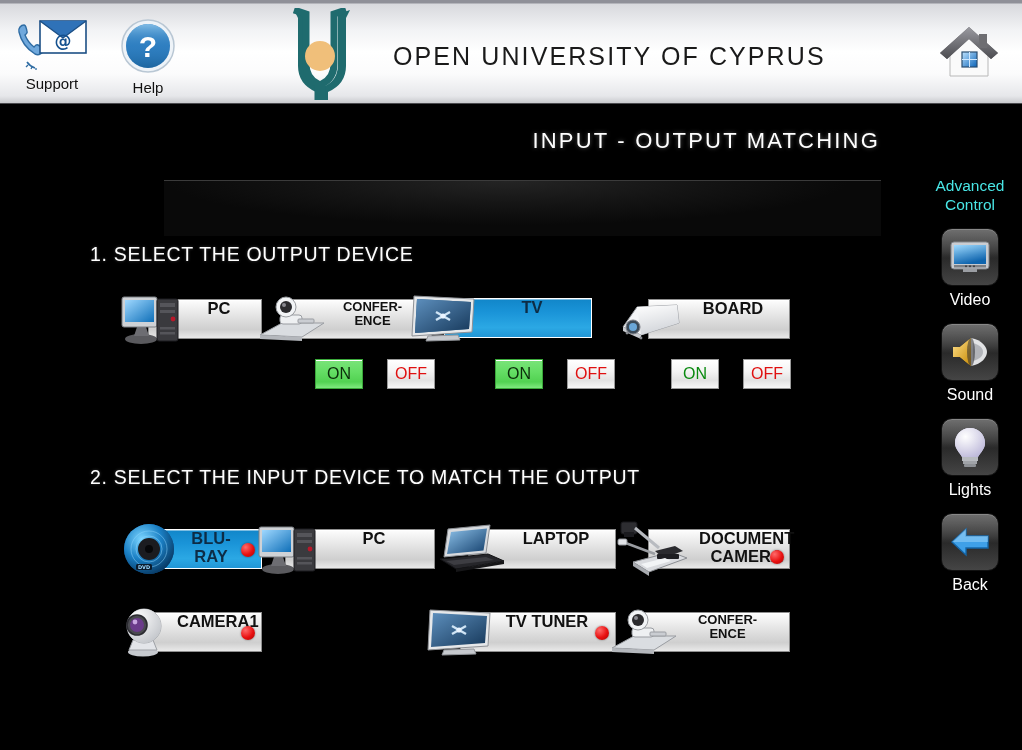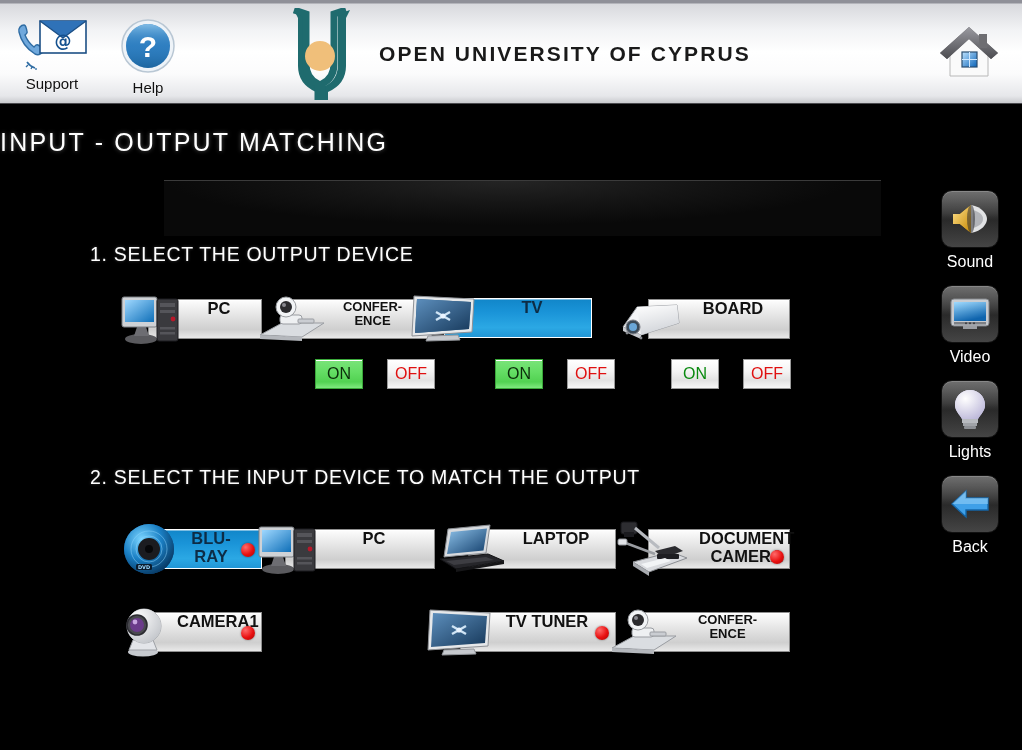--- a/index.html
+++ b/index.html
@@ -38,31 +38,31 @@
   }
   .support-ico .env {
     position:absolute; left:24px; top:2px; width:48px; height:34px;
   }
   
   .help-ico { width:56px; height:56px; margin:0 auto; }
 
   
   #logo-mark { position:absolute; left:288px; top:8px; width:68px; height:92px; }
   #brand-title {
-    position:absolute; left:379px; top:42px;
-    font-size:21px; letter-spacing:2.1px; color:#1a1a1a; font-weight:700;
+    position:absolute; left:393px; top:42px;
+    font-size:25px; letter-spacing:2.1px; color:#1a1a1a; font-weight:400;
     white-space:nowrap;
   }
   #home-btn { position:absolute; left:938px; top:22px; width:62px; height:62px; }
 
   
   #page-title {
     position:absolute; left:0; top:128px; width:880px;
-    text-align:left;
-    font-size:25px; color:#fff; letter-spacing:2.2px;
+    text-align:right;
+    font-size:22px; color:#fff; letter-spacing:2.2px;
     text-shadow:0 0 4px rgba(255,255,255,.35);
   }
   #title-panel {
     position:absolute; left:164px; top:180px; width:717px; height:56px;
     border-top:1px solid #3b3b3b;
     background: radial-gradient(ellipse 340px 44px at 48% 0%, #242424 0%, #141414 55%, #090909 100%);
   }
 
   
   .section-head {
@@ -419,39 +419,22 @@
       <circle cx="30" cy="14" r="10" fill="#f2f4f6" stroke="#9a9da2"></circle>
       <circle cx="30" cy="14" r="6" fill="#2b2b2e"></circle>
       <circle cx="28" cy="12" r="2" fill="#8a8a90"></circle>
       <rect x="42" y="26" width="16" height="4" rx="1" fill="#cacdd2" stroke="#9a9da2"></rect>
     </svg>
     <span class="dev-label two">CONFER-
 ENCE</span>
   </div>
 
   <div id="sidebar">
-
-    <div class="side-item">
-      <div class="side-tile">
-        <svg width="42" height="36" viewBox="0 0 42 36">
-          <path d="M4 13 h7 L22 4 v28 L11 23 H4 Z" fill="#e8b020"></path>
-          <path d="M4 13 h7 L22 4 v28 L11 23 H4 Z" fill="url(#spkg)"></path>
-          <defs>
-              <linearGradient id="spkg" x1="0" y1="0" x2="1" y2="1">
-            <stop offset="0" stop-color="#ffe08a"></stop>
-                <stop offset="1" stop-color="#c78a05"></stop>
-          </linearGradient>
-            </defs>
-          <path d="M22 4 C33 6 38 13 38 18 C38 23 33 30 22 32 Z" fill="#f0f1f3" opacity="0.92"></path>
-          <path d="M24 9 C31 11 34 14 34 18 C34 22 31 25 24 27 Z" fill="#9ea1a6" opacity="0.7"></path>
-          <ellipse cx="22" cy="18" rx="4" ry="14" fill="#2b2b2f" opacity="0.55"></ellipse>
-        </svg>
-      </div>
-      <div class="side-txt">Sound</div>
-    </div>
+    <div id="adv-label">Advanced
+Control</div>
 
     <div class="side-item">
       <div class="side-tile">
         <svg width="42" height="34" viewBox="0 0 42 34">
           <rect x="2" y="2" width="38" height="27" rx="3" fill="#c7cacf" stroke="#7d8085"></rect>
           <rect x="5" y="5" width="32" height="19" fill="url(#vidg)"></rect>
           <defs>
               <linearGradient id="vidg" x1="0" y1="0" x2="0.4" y2="1">
             <stop offset="0" stop-color="#9bd9ff"></stop>
                 <stop offset="1" stop-color="#0f64ad"></stop>
@@ -462,20 +445,39 @@
           <circle cx="21" cy="26.2" r="1" fill="#3a3a3e"></circle>
           <circle cx="25" cy="26.2" r="1" fill="#3a3a3e"></circle>
           <rect x="14" y="29" width="14" height="3" fill="#9b9ea3"></rect>
         </svg>
       </div>
       <div class="side-txt">Video</div>
     </div>
 
     <div class="side-item">
       <div class="side-tile">
+        <svg width="42" height="36" viewBox="0 0 42 36">
+          <path d="M4 13 h7 L22 4 v28 L11 23 H4 Z" fill="#e8b020"></path>
+          <path d="M4 13 h7 L22 4 v28 L11 23 H4 Z" fill="url(#spkg)"></path>
+          <defs>
+              <linearGradient id="spkg" x1="0" y1="0" x2="1" y2="1">
+            <stop offset="0" stop-color="#ffe08a"></stop>
+                <stop offset="1" stop-color="#c78a05"></stop>
+          </linearGradient>
+            </defs>
+          <path d="M22 4 C33 6 38 13 38 18 C38 23 33 30 22 32 Z" fill="#f0f1f3" opacity="0.92"></path>
+          <path d="M24 9 C31 11 34 14 34 18 C34 22 31 25 24 27 Z" fill="#9ea1a6" opacity="0.7"></path>
+          <ellipse cx="22" cy="18" rx="4" ry="14" fill="#2b2b2f" opacity="0.55"></ellipse>
+        </svg>
+      </div>
+      <div class="side-txt">Sound</div>
+    </div>
+
+    <div class="side-item">
+      <div class="side-tile">
         <svg width="34" height="42" viewBox="0 0 34 42">
           <path d="M17 2 C8 2 2 9 2 17 C2 23 7 27 9 31 h16 c2-4 7-8 7-14 C32 9 26 2 17 2 Z" fill="#d8d4ef"></path>
           <path d="M17 2 C8 2 2 9 2 17 C2 23 7 27 9 31 h16 c2-4 7-8 7-14 C32 9 26 2 17 2 Z" fill="url(#bulbg)"></path>
           <defs>
               <radialGradient id="bulbg" cx="0.35" cy="0.3" r="0.85">
             <stop offset="0" stop-color="#ffffff"></stop>
                 <stop offset="1" stop-color="#b7b2d6"></stop>
           </radialGradient>
             </defs>
           <rect x="9" y="31" width="16" height="4" fill="#b8bbc0"></rect>

